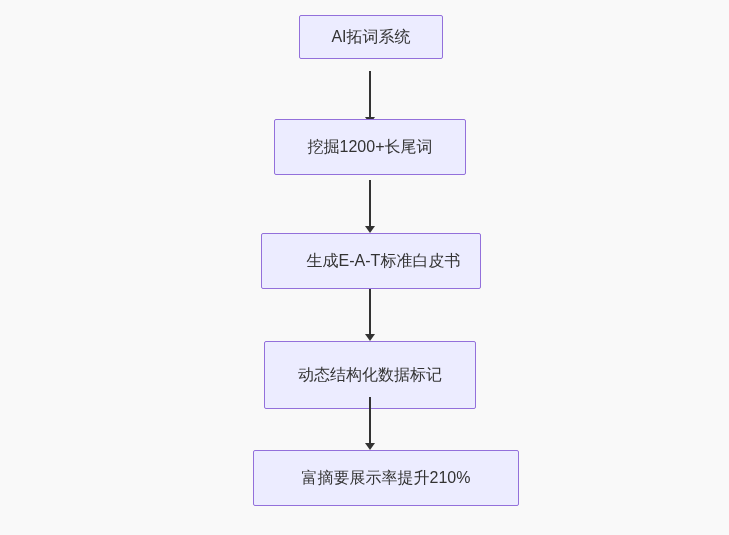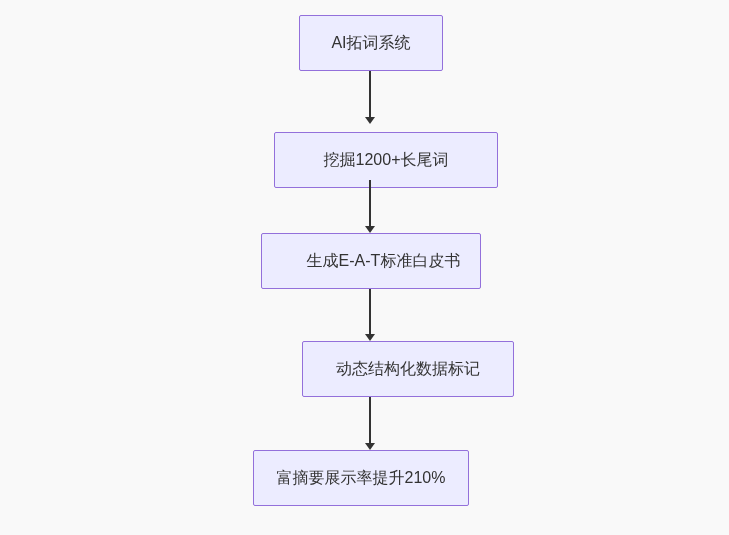--- a/index.html
+++ b/index.html
@@ -23,25 +23,25 @@
     border-radius: 2px;
     color: #333333;
     font-size: 16px;
     line-height: 1.2;
     display: flex;
     align-items: center;
     justify-content: center;
     text-align: center;
     white-space: nowrap;
   }
-  .n1 { left: 299px; top: 15px;  width: 144px; height: 56px; }
-  .n2 { left: 274px; top: 132px; width: 224px; height: 56px; }
+  .n1 { left: 299px; top: 15px;  width: 144px; height: 44px; }
+  .n2 { left: 274px; top: 119px; width: 192px; height: 56px; }
   .n3 { left: 261px; top: 233px; width: 220px; height: 56px; padding-left: 25px; }
-  .n4 { left: 264px; top: 341px; width: 212px; height: 56px; margin-left: 38px; }
-  .n5 { left: 253px; top: 450px; width: 216px; height: 56px; }
+  .n4 { left: 264px; top: 341px; width: 212px; height: 68px; }
+  .n5 { left: 253px; top: 450px; width: 266px; height: 56px; }
 
   .arrow {
     position: absolute;
     left: 365px;        
     width: 10px;
     display: flex;
     flex-direction: column;
     align-items: center;
   }
   .arrow .line {

